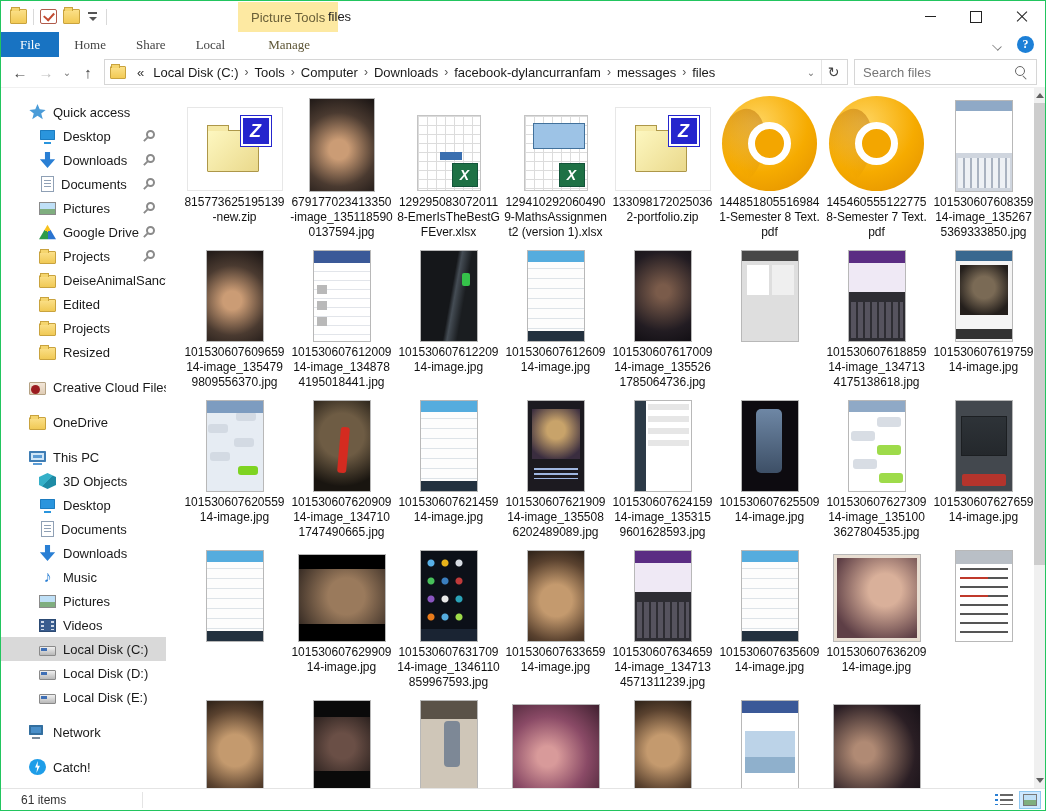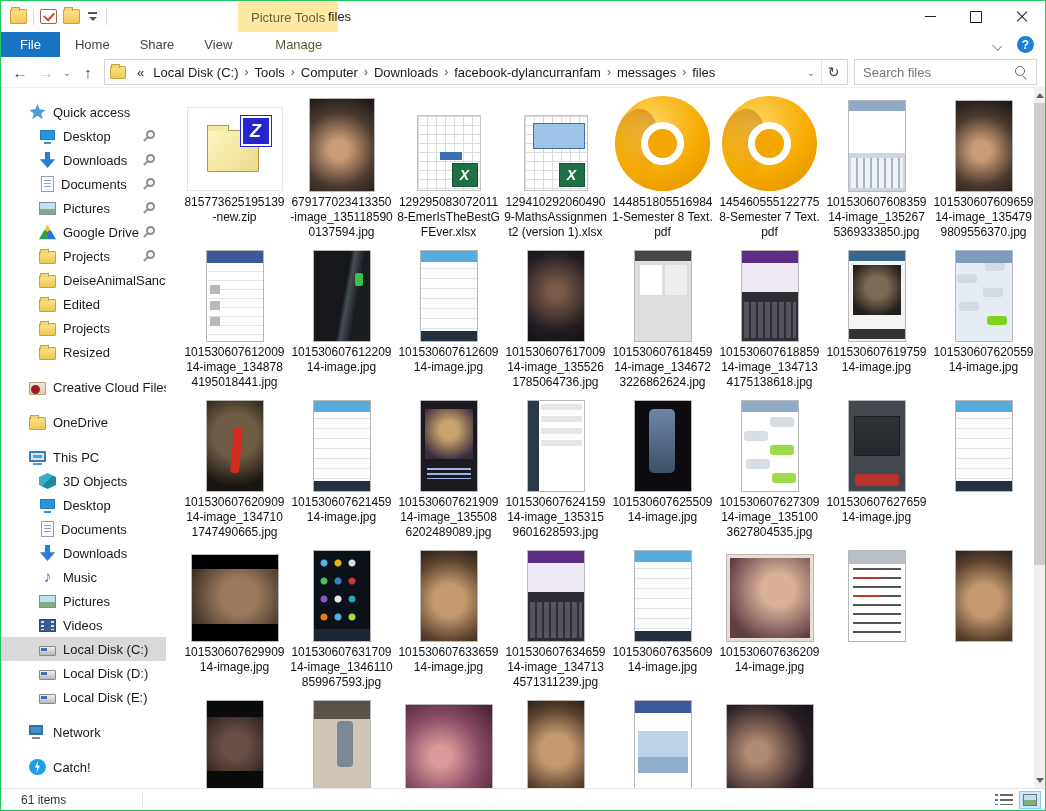--- a/index.html
+++ b/index.html
@@ -23,21 +23,21 @@
   .win-title{position:absolute;left:327px;top:8px;font-size:13px;color:#222;}
   .win-controls{margin-left:auto;display:flex;height:31px;}
   .wc{width:46px;height:31px;display:flex;align-items:center;justify-content:center;position:relative;}
   .wc-min::before{content:"";width:11px;height:1px;background:#222;}
   .wc-max::before{content:"";width:10px;height:10px;border:1px solid #222;}
   .wc-close::before,.wc-close::after{content:"";position:absolute;width:14px;height:1px;background:#222;}
   .wc-close::before{transform:rotate(45deg);}
   .wc-close::after{transform:rotate(-45deg);}
 
   
-  .ribbonrow{height:25px;display:flex;align-items:stretch;flex:none;position:relative;}
+  .ribbonrow{height:25px;display:flex;align-items:stretch;flex:none;position:relative;font-family:Liberation Serif, serif;}
   .rtab{padding:0 15px;font-size:13px;display:flex;align-items:center;color:#444;}
   .rtab.active{background:#1873c2;color:#fff;padding:0 19px;}
   .rtab.context{margin-left:13px;color:#5e5636;}
   .ribbon-right{margin-left:auto;display:flex;align-items:center;gap:15px;padding-right:11px;}
   .chev-down{width:10px;height:10px;position:relative;}
   .chev-down::before{content:"";position:absolute;left:1px;top:2px;width:7px;height:7px;border-right:1px solid #777;border-bottom:1px solid #777;transform:rotate(45deg) scaleY(.7);}
   .help-btn{width:17px;height:17px;border-radius:50%;background:#1d80d7;color:#fff;font-size:12px;font-weight:bold;display:flex;align-items:center;justify-content:center;}
 
   
   .addressbar{height:31px;display:flex;align-items:center;padding:0 8px 0 6px;flex:none;border-bottom:1px solid #f0f0f0;}
@@ -229,21 +229,21 @@
       <span class="wc wc-max"></span>
       <span class="wc wc-close"></span>
     </div>
   </div>
 
   <div class="ribbonrow">
     <div style="display:flex;">
         <span class="rtab active">File</span>
         <span class="rtab">Home</span>
         <span class="rtab">Share</span>
-        <span class="rtab">View</span>
+        <span class="rtab">Local</span>
         <span class="rtab context">Manage</span>
       </div>
     <div class="ribbon-right">
       <span class="chev-down"></span>
       <span class="help-btn">?</span>
     </div>
   </div>
 
   <div class="addressbar">
     <span class="navbtn">←</span>
@@ -425,20 +425,29 @@
             <div class="thwrap">
               <div class="th th-excel v-hdr">
                 <i class="b"></i>
                 <i class="a"></i>
               </div>
             </div>
             <div class="fname">1294102920604909-MathsAssignment2 (version 1).xlsx</div>
           </div>
           <div class="cell">
             <div class="thwrap">
+              <div class="th th-zip">
+                <i class="b"></i>
+                <i class="a"></i>
+              </div>
+            </div>
+            <div class="fname">1330981720250362-portfolio.zip</div>
+          </div>
+          <div class="cell">
+            <div class="thwrap">
               <div class="th th-chrome">
                 <i class="b"></i>
                 <i class="a"></i>
               </div>
             </div>
             <div class="fname">1448518055169841-Semester 8 Text.pdf</div>
           </div>
           <div class="cell">
             <div class="thwrap">
               <div class="th th-chrome">
@@ -502,21 +511,20 @@
             </div>
             <div class="fname">10153060761700914-image_1355261785064736.jpg</div>
           </div>
           <div class="cell">
             <div class="thwrap">
               <div class="th ph k-store sz-tall">
                 <i class="b"></i>
                 <i class="a"></i>
               </div>
             </div>
-            <div class="fname">10153060761845914-image_1346723226862624.jpg</div>
           </div>
           <div class="cell">
             <div class="thwrap">
               <div class="th ph k-viber sz-tall">
                 <i class="b"></i>
                 <i class="a"></i>
               </div>
             </div>
             <div class="fname">10153060761885914-image_1347134175138618.jpg</div>
           </div>

